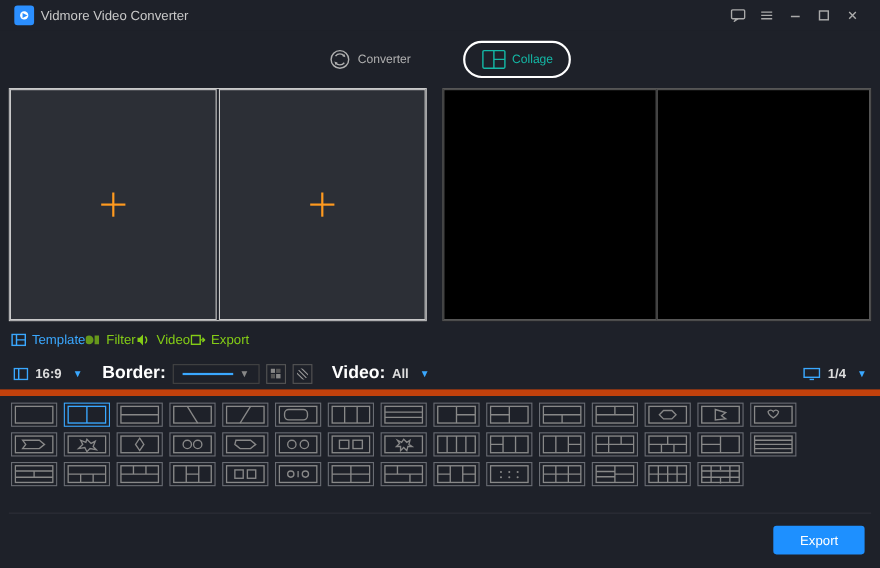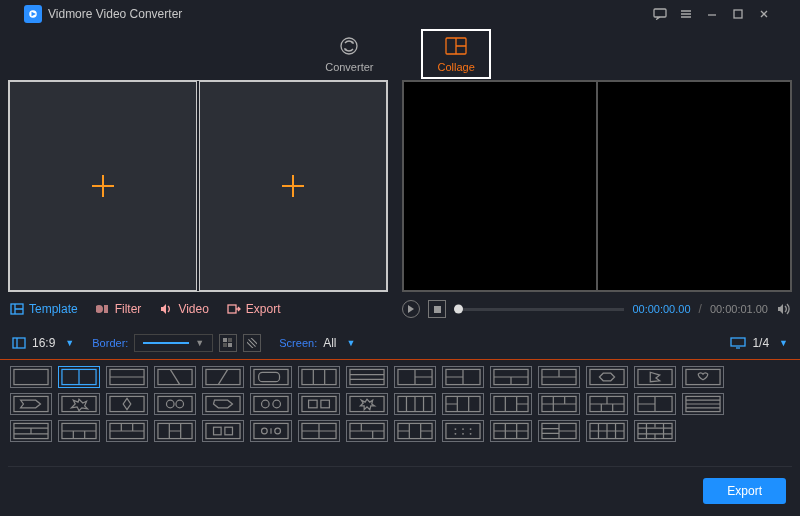--- a/index.html
+++ b/index.html
@@ -1,67 +1,67 @@
 <!DOCTYPE html>
 <html><head>
 <meta charset="utf-8">
 <style>
   * { box-sizing: border-box; margin: 0; padding: 0; }
   body { background: #1e2129; color: #888; font-family: "Segoe UI", Arial, sans-serif; font-size: 12px; width: 800px; height: 516px; overflow: hidden; }
 
   
-  .titlebar { height: 28px; display: flex; align-items: center; padding: 0 24px; background: #1e2129; }
+  .titlebar { height: 28px; display: flex; align-items: center; padding: 0 13px; background: #1e2129; }
   .app-logo { width: 18px; height: 18px; background: #2b8fff; border-radius: 3px; display: flex; align-items: center; justify-content: center; margin-right: 6px; }
   .app-logo svg { width: 12px; height: 12px; }
   .app-title { color: #c8c8c8; font-size: 12px; }
   .titlebar-spacer { flex: 1; }
   .win-btn { width: 24px; height: 20px; display: flex; align-items: center; justify-content: center; cursor: pointer; color: #aaa; margin-left: 2px; }
 
   
   .toptabs { height: 52px; display: flex; justify-content: center; align-items: center; gap: 36px; }
-  .toptab { display: flex; flex-direction: column; align-items: center; gap: 4px; cursor: pointer; padding: 4px 14px; color: #b0b0b0; }
-  .toptab-active { color: #f97316; outline: 2px solid #fff; }
+  .toptab { display: flex; flex-direction: row; align-items: center; gap: 4px; cursor: pointer; padding: 4px 14px; color: #b0b0b0; }
+  .toptab-active { color: #14b8a6; outline: 2px solid #fff; border-radius: 18px; }
   .toptab-icon { width: 24px; height: 22px; display: flex; align-items: center; justify-content: center; }
   .toptab-label { font-size: 11px; }
 
   
   .workarea { display: flex; height: 212px; padding: 0 8px; gap: 14px; }
   .left-slots { display: flex; gap: 2px; width: 380px; border: 1px solid #c9c9c9; }
   .slot { flex: 1; background: #2c2f36; border: 1px solid #c9c9c9; display: flex; align-items: center; justify-content: center; cursor: pointer; }
   .plus { width: 22px; height: 22px; position: relative; }
   .plus::before, .plus::after { content: ""; position: absolute; background: #ff9a1f; }
   .plus::before { left: 50%; top: 0; width: 2px; height: 100%; transform: translateX(-50%); }
   .plus::after { top: 50%; left: 0; height: 2px; width: 100%; transform: translateY(-50%); }
 
   .preview-wrap { flex: 1; display: flex; flex-direction: column; }
   .preview { flex: 1; background: #000; border: 1px solid #555; display: flex; }
   .preview-half { flex: 1; border: 1px solid #555; }
 
   
   .midrow { display: flex; height: 26px; padding: 0 8px; gap: 14px; align-items: center; margin-top: 4px; }
-  .left-tabs { display: flex; gap: 18px; width: 380px; align-items: flex-end; padding-left: 2px; }
-  .ltab { display: flex; align-items: center; gap: 5px; cursor: pointer; color: #fca5a5; font-size: 12px; }
+  .left-tabs { display: flex; width: 380px; align-items: flex-end; padding-left: 2px; }
+  .ltab { display: flex; align-items: center; gap: 5px; cursor: pointer; color: #84cc16; font-size: 12px; }
   .ltab-active { color: #3aa8ff; }
   .ltab-icon { width: 14px; height: 14px; display: flex; align-items: center; justify-content: center; }
 
   .playbar { flex: 1; display: flex; align-items: center; gap: 8px; }
   .play-btn, .stop-btn { width: 18px; height: 18px; display: flex; align-items: center; justify-content: center; cursor: pointer; color: #999; }
   .play-btn { border: 1px solid #777; border-radius: 50%; }
   .stop-btn { border: 1px solid #777; }
   .timeline { flex: 1; height: 3px; background: #3a3d44; position: relative; }
   .timeline-dot { position: absolute; left: 0; top: 50%; width: 9px; height: 9px; background: #ddd; border-radius: 50%; transform: translate(0,-50%); }
   .time-cur { color: #3aa8ff; font-size: 11px; }
   .time-dur { color: #888; font-size: 11px; }
   .vol-icon { width: 16px; height: 16px; color: #999; cursor: pointer; display:flex; align-items:center; justify-content:center;}
 
   
-  .controls { display: flex; align-items: center; gap: 18px; height: 34px; padding: 0 12px; margin-top: 4px; border-bottom: 1px solid #c2410c; }
+  .controls { display: flex; align-items: center; gap: 18px; height: 34px; padding: 0 12px; margin-top: 4px; border-bottom: 6px solid #c2410c; font-weight: bold; }
   .ctrl-group { display: flex; align-items: center; gap: 6px; }
   .aspect-icon { color:#3aa8ff; width:14px; height:14px; display:flex; align-items:center; justify-content:center;}
-  .ctrl-label { color: #3b82f6; font-size: 11px; }
+  .ctrl-label { color: #ffffff; font-size: 16px; }
   .ctrl-val { color: #ddd; font-size: 12px; }
   .dropdown-arrow { color: #3aa8ff; font-size: 9px; cursor: pointer; margin-left:4px;}
   .border-preview { width: 46px; height: 2px; background: #3aa8ff; }
   .small-square { width: 18px; height: 18px; border: 1px solid #555; display:flex; align-items:center; justify-content:center; cursor:pointer; color:#999; font-size:10px;}
   .controls-spacer { flex: 1; }
   .screen-mon { width:16px; height:12px; display:flex; align-items:center; justify-content:center; color:#3aa8ff;}
 
   
   .template-grid { padding: 6px 10px 4px 10px; display: flex; flex-direction: column; gap: 5px; }
   .template-row { display: flex; gap: 6px; }
@@ -188,44 +188,20 @@
       <span class="ltab-icon">
           <svg width="14" height="12" viewBox="0 0 14 12">
             <rect class="i-stroke" x="1" y="2" width="8" height="8"></rect>
             <path class="i-stroke" d="M9 6h4M11 4l2 2-2 2"></path>
           </svg>
         </span>
       <span>Export</span>
     </div>
   </div>
 
-  <div class="playbar">
-    <div class="play-btn">
-        <svg width="8" height="8">
-          <polygon points="1,0 7,4 1,8" fill="currentColor"></polygon>
-        </svg>
-      </div>
-    <div class="stop-btn">
-        <svg width="7" height="7">
-          <rect width="7" height="7" fill="currentColor"></rect>
-        </svg>
-      </div>
-    <div class="timeline">
-        <div class="timeline-dot"></div>
-      </div>
-    <span class="time-cur">00:00:00.00</span>
-      <span style="color:#666">/</span>
-      <span class="time-dur">00:00:01.00</span>
-    <div class="vol-icon">
-        <svg width="14" height="12" viewBox="0 0 14 12">
-          <path fill="currentColor" d="M1 4h2l3-3v10l-3-3H1z"></path>
-          <path class="i-stroke" d="M8 3a4 4 0 0 1 0 6M10 1a7 7 0 0 1 0 10"></path>
-        </svg>
-      </div>
-  </div>
 </div>
 
 <div class="controls">
   <div class="ctrl-group">
     <span class="aspect-icon">
         <svg width="14" height="12" viewBox="0 0 14 12">
           <rect class="i-stroke" x="1" y="1" width="12" height="10"></rect>
           <path class="i-stroke" d="M5 1v10"></path>
         </svg>
       </span>
@@ -248,21 +224,21 @@
         </svg>
       </div>
     <div class="small-square">
         <svg width="10" height="10">
           <path stroke="#999" stroke-width="1" d="M0 2l10 0M0 5l10 0M0 8l10 0" transform="rotate(45 5 5)"></path>
         </svg>
       </div>
   </div>
 
   <div class="ctrl-group">
-    <span class="ctrl-label">Screen:</span>
+    <span class="ctrl-label">Video:</span>
     <span class="ctrl-val">All</span>
     <span class="dropdown-arrow">▼</span>
   </div>
 
   <div class="controls-spacer"></div>
 
   <div class="ctrl-group">
     <span class="screen-mon">
         <svg width="16" height="12" viewBox="0 0 16 12">
           <rect class="i-stroke" x="1" y="1" width="14" height="8"></rect>

